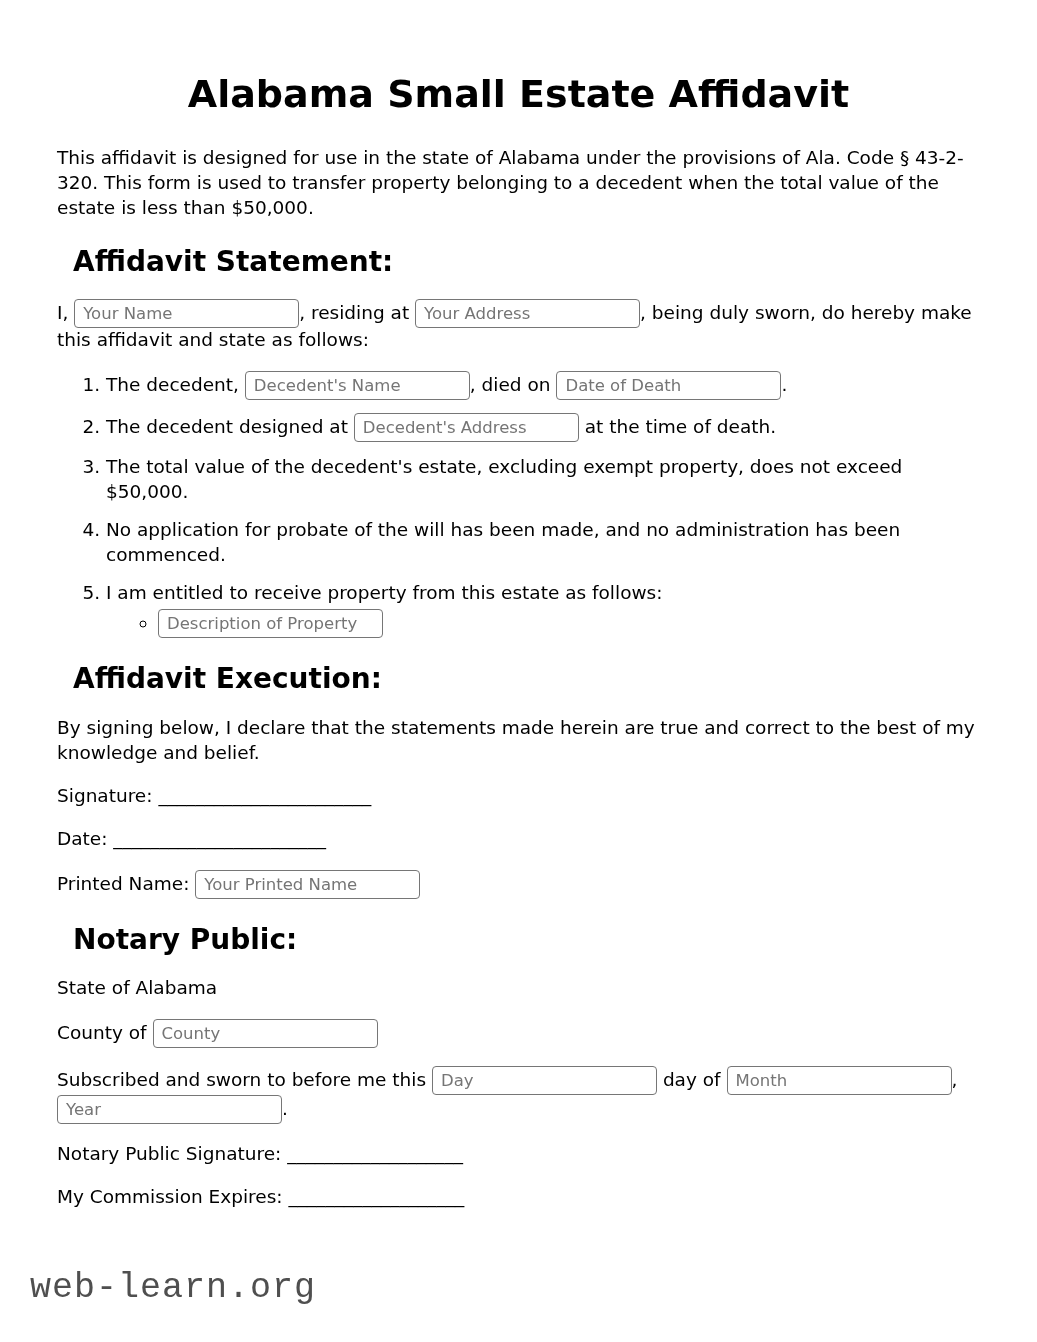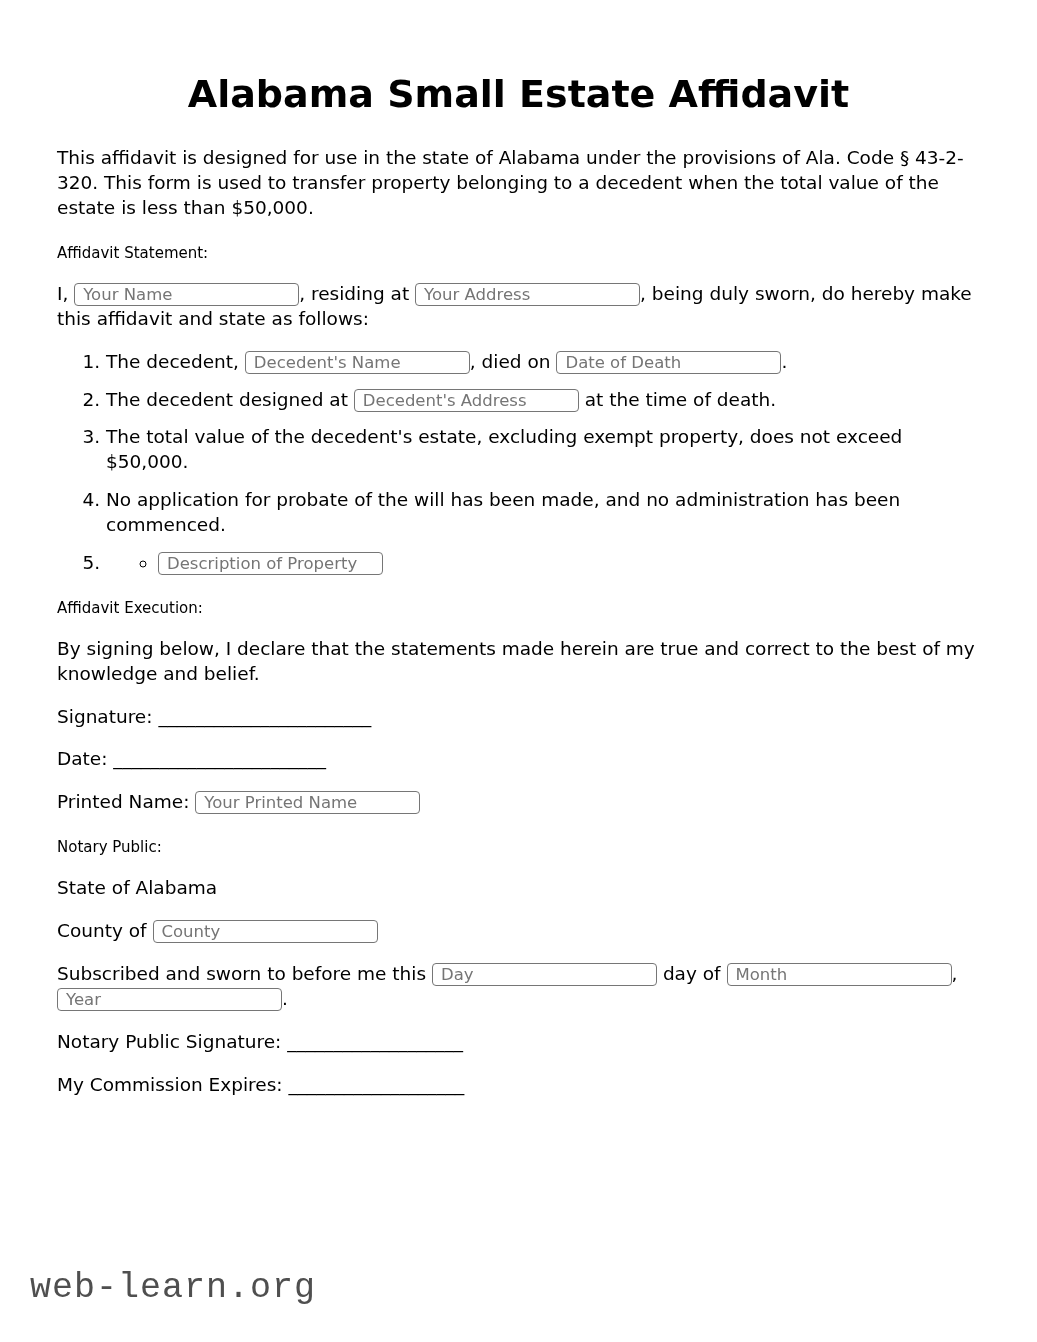--- a/index.html
+++ b/index.html
@@ -4,27 +4,27 @@
 <style>
   html, body { margin: 0; padding: 0; background: #ffffff; }
   body {
     width: 1037px; height: 1342px;
     position: relative; overflow: hidden;
     font-family: "DejaVu Sans", "Liberation Sans", sans-serif;
     font-size: 18.5px; line-height: 1.35; color: #000000;
   }
   .doc { padding: 72px 57px 0 57px; }
   h1 { font-size: 38px; font-weight: 700; margin: 0 0 30px 0; line-height: 1.17; text-align: center; }
-  h3 { font-size: 15px; font-weight: 400; margin: 22px 0 14px 0; }
+  h3 { font-size: 28px; font-weight: 700; margin: 22px 0 14px 16px; }
   p { margin: 18px 0; }
   ol.main-list { margin: 18px 0; padding-left: 49px; }
   ol.main-list > li { margin: 13px 0; }
   ul.sub-list { list-style-type: circle; margin: 3px 0 0 0; padding-left: 52px; }
   input.field {
-    width: 225px; height: 23px; box-sizing: border-box;
+    width: 225px; height: 29px; box-sizing: border-box;
     border: 1px solid #767676; border-radius: 4px;
     padding: 1px 8px; background: #ffffff;
     font-family: "DejaVu Sans", "Liberation Sans", sans-serif;
     font-size: 16.5px; color: #333333;
   }
   input.field::placeholder { color: #757575; opacity: 1; }
   .blank-line { letter-spacing: 0; white-space: nowrap; }
   .watermark {
     position: absolute; left: 30px; bottom: 30px;
     font-family: "Liberation Mono", "DejaVu Sans Mono", monospace;
@@ -55,20 +55,21 @@
       <input class="field" type="text" placeholder="Date of Death" style=""><span>.</span>
     </li>
     <li>
       <span>The decedent designed at</span>
       <input class="field" type="text" placeholder="Decedent's Address" style="">
       <span>at the time of death.</span>
     </li>
     <li>The total value of the decedent's estate, excluding exempt property, does not exceed $50,000.</li>
     <li>No application for probate of the will has been made, and no administration has been commenced.</li>
     <li>
+      <span>I am entitled to receive property from this estate as follows:</span>
       <ul class="sub-list">
         <li>
           <input class="field" type="text" placeholder="Description of Property" style="">
         </li>
       </ul>
     </li>
   </ol>
 
   <h3>Affidavit Execution:</h3>
 

